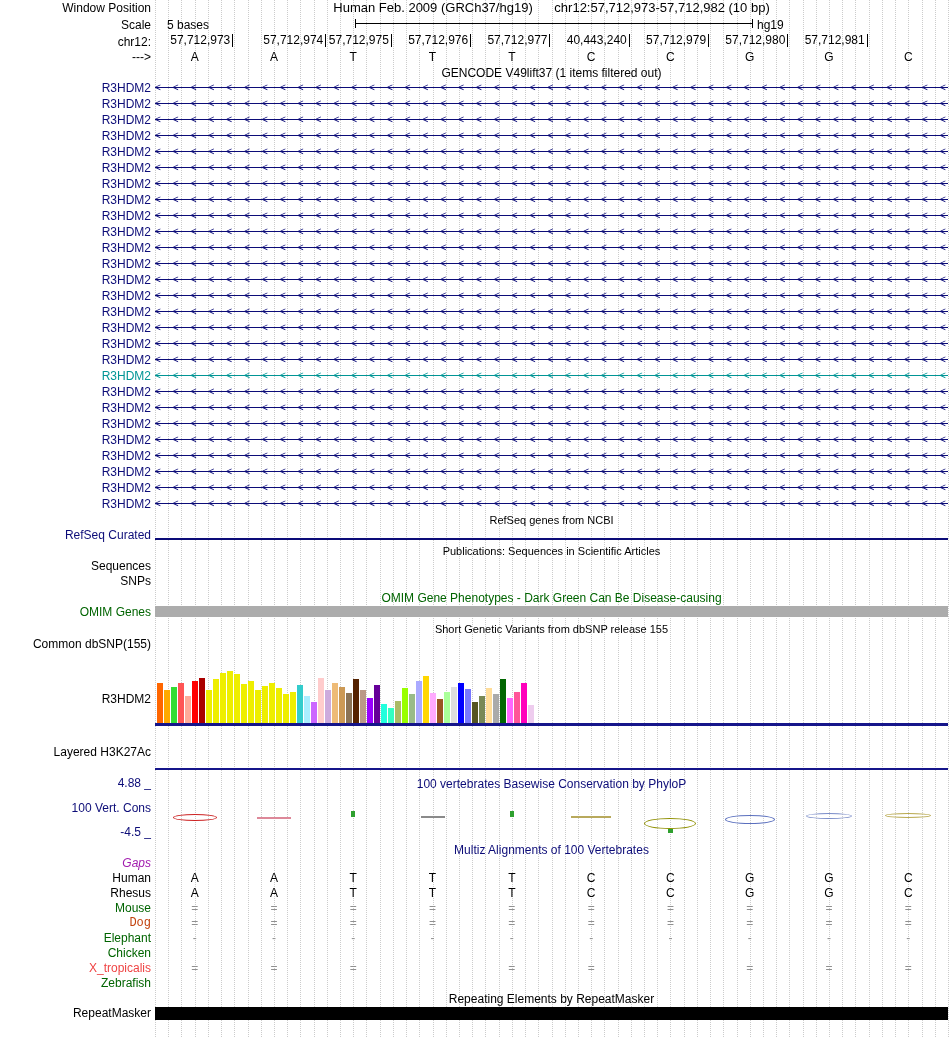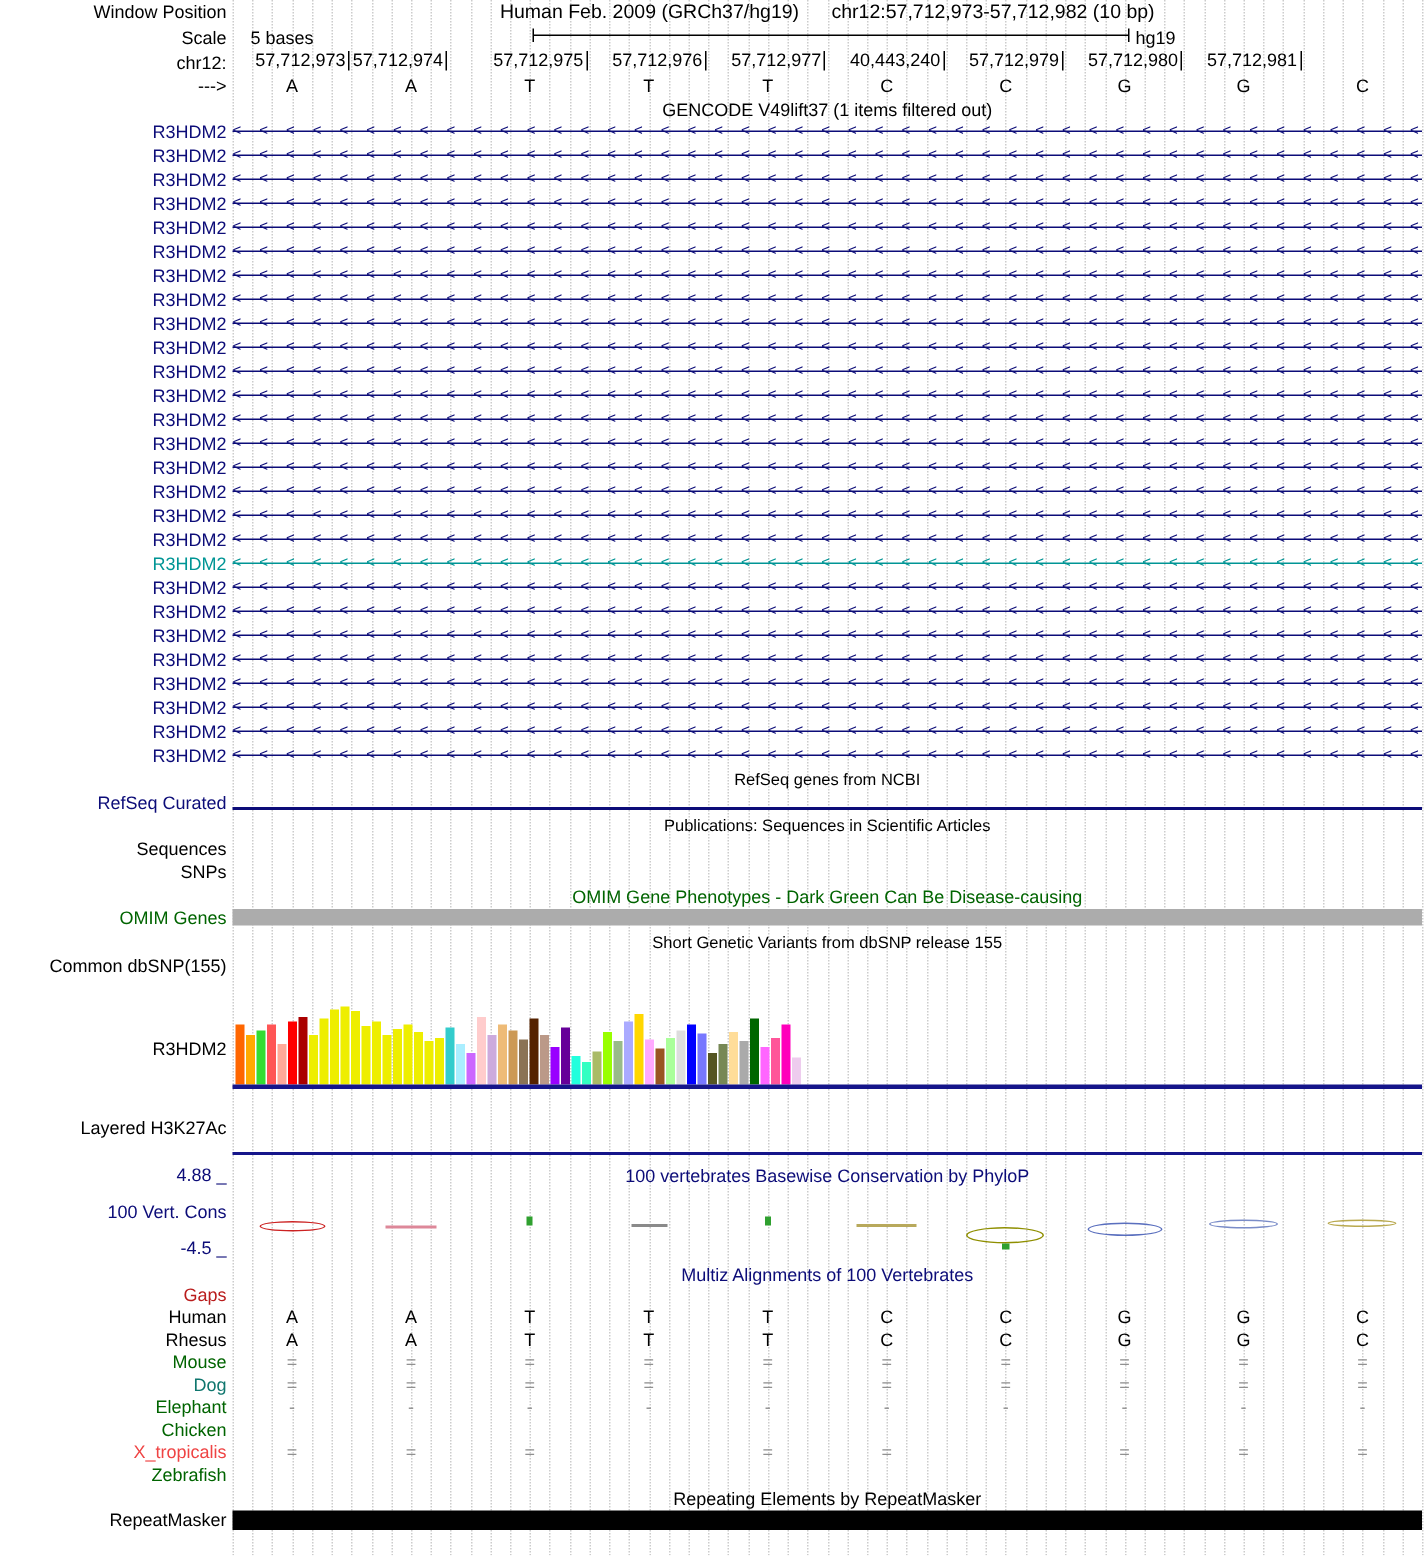--- a/index.html
+++ b/index.html
@@ -4,21 +4,21 @@
 <style>
   html,body{margin:0;padding:0;background:#fff;}
   .page{position:relative;width:950px;height:1037px;background:#fff;overflow:hidden;
         font-family:"Liberation Sans","DejaVu Sans",sans-serif;font-size:12px;color:#000;}
   .grid{position:absolute;top:0;height:100%;width:0;border-left:1px dotted #cccccc;}
   .lbl{position:absolute;left:0;width:151px;text-align:right;white-space:nowrap;line-height:14px;}
   .ct{position:absolute;left:155px;width:793px;text-align:center;line-height:14px;white-space:nowrap;}
   .sm{font-size:11px;}
   .navy{color:#0C0C78;}
   .green{color:#006400;}
-  .orange{color:#b91c1c;}
+  .orange{color:#a21caf;font-style:italic;}
   .coordcell{position:absolute;top:34px;height:13px;text-align:right;border-right:1px solid #000;
              padding-right:2px;line-height:13px;box-sizing:border-box;}
   .basecell{position:absolute;top:50px;text-align:center;line-height:14px;}
   .generow{position:absolute;left:155px;width:793px;height:16px;}
   .geneline{position:absolute;left:0;right:0;top:7px;border-top:1px solid;}
   .chevrons{position:absolute;left:0;top:2px;width:100%;overflow:hidden;white-space:nowrap;
             font-size:10px;line-height:11px;letter-spacing:12px;}
   .alncell{position:absolute;text-align:center;line-height:14px;}
   .bar{position:absolute;}
   .hline{position:absolute;left:155px;width:793px;}
@@ -105,21 +105,21 @@
   <div class="lbl" style="top:18px">Scale</div>
   <div style="position:absolute;left:167px;width:194px;top:18px">5 bases</div>
   <div id="scale-ruler">
       <div id="scale-ruler-line"></div>
     </div>
   <div style="position:absolute;left:757px;top:18px">hg19</div>
 
   <div class="lbl" style="top:35px">chr12:</div>
   <div id="coords">
       <div class="coordcell" style="left: 155px; width: 78.3px;">57,712,973</div>
-      <div class="coordcell" style="left: 234.3px; width: 64px;">57,712,974</div>
+      <div class="coordcell" style="left: 234.3px; width: 92px;">57,712,974</div>
       <div class="coordcell" style="left: 313.6px; width: 78.3px;">57,712,975</div>
       <div class="coordcell" style="left: 392.9px; width: 78.3px;">57,712,976</div>
       <div class="coordcell" style="left: 472.2px; width: 78.3px;">57,712,977</div>
       <div class="coordcell" style="left: 551.5px; width: 78.3px;">40,443,240</div>
       <div class="coordcell" style="left: 630.8px; width: 78.3px;">57,712,979</div>
       <div class="coordcell" style="left: 710.1px; width: 78.3px;">57,712,980</div>
       <div class="coordcell" style="left: 789.4px; width: 78.3px;">57,712,981</div>
     </div>
 
   <div class="lbl" style="top:50px">---&gt;</div>
@@ -433,18 +433,18 @@
     <div class="lbl" style="top: 401px; color: rgb(12, 12, 120);">R3HDM2</div>
     <div class="lbl" style="top: 417px; color: rgb(12, 12, 120);">R3HDM2</div>
     <div class="lbl" style="top: 433px; color: rgb(12, 12, 120);">R3HDM2</div>
     <div class="lbl" style="top: 449px; color: rgb(12, 12, 120);">R3HDM2</div>
     <div class="lbl" style="top: 465px; color: rgb(12, 12, 120);">R3HDM2</div>
     <div class="lbl" style="top: 481px; color: rgb(12, 12, 120);">R3HDM2</div>
     <div class="lbl" style="top: 497px; color: rgb(12, 12, 120);">R3HDM2</div>
     <div class="lbl" style="top: 871px; color: rgb(0, 0, 0);">Human</div>
     <div class="lbl" style="top: 886px; color: rgb(0, 0, 0);">Rhesus</div>
     <div class="lbl" style="top: 901px; color: rgb(0, 100, 0);">Mouse</div>
-    <div class="lbl" style="top: 916px; color: #0f766e;">Dog</div>
+    <div class="lbl" style="top: 916px; color: #c2410c; font-family: Liberation Mono, monospace;">Dog</div>
     <div class="lbl" style="top: 931px; color: rgb(0, 100, 0);">Elephant</div>
     <div class="lbl" style="top: 946px; color: rgb(0, 100, 0);">Chicken</div>
     <div class="lbl" style="top: 961px; color: #ef4444;">X_tropicalis</div>
     <div class="lbl" style="top: 976px; color: rgb(0, 100, 0);">Zebrafish</div>
   </div>
 
 </body></html>

